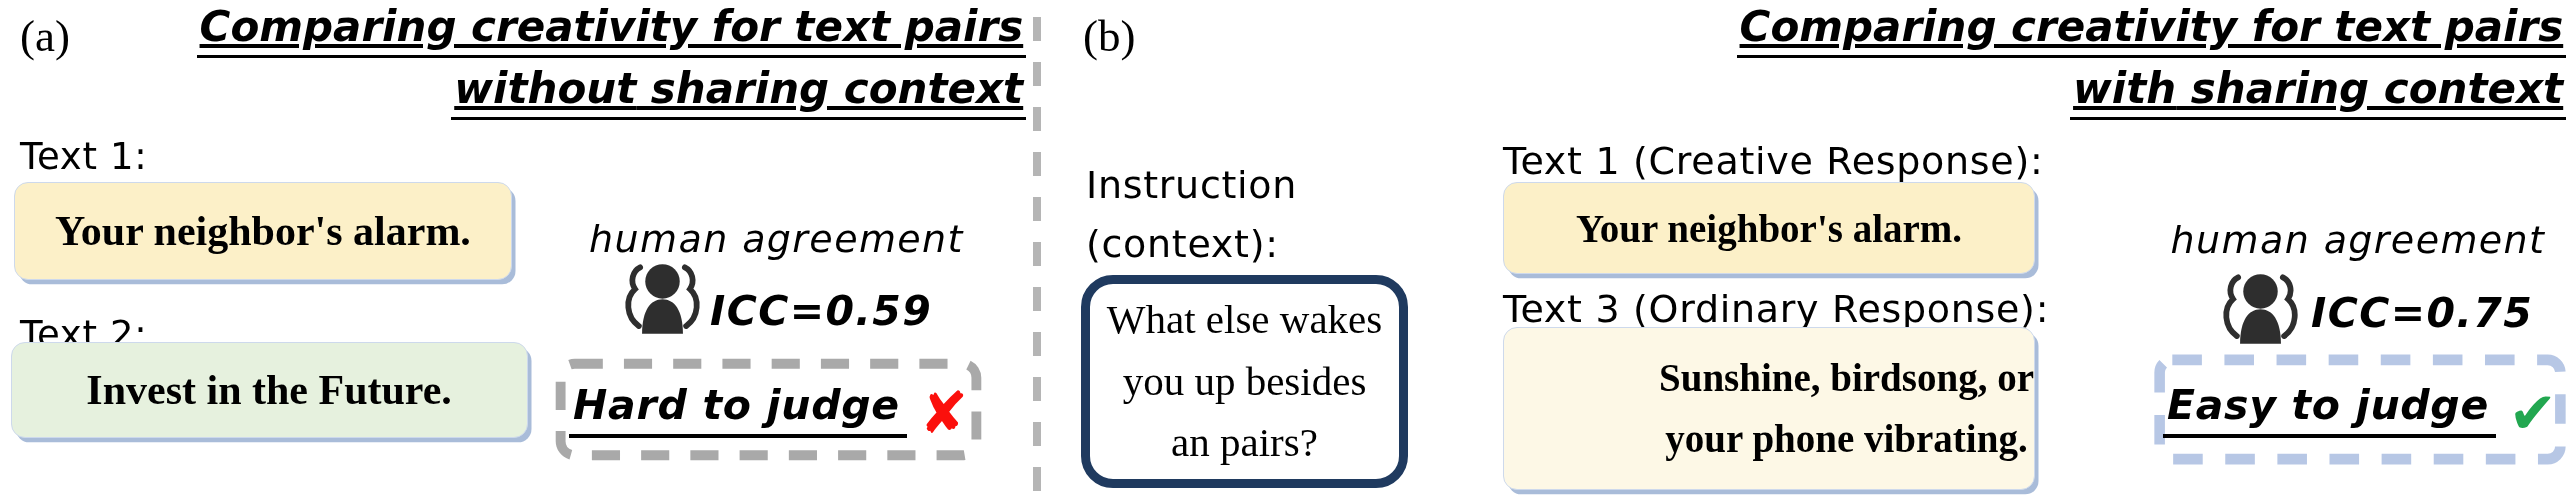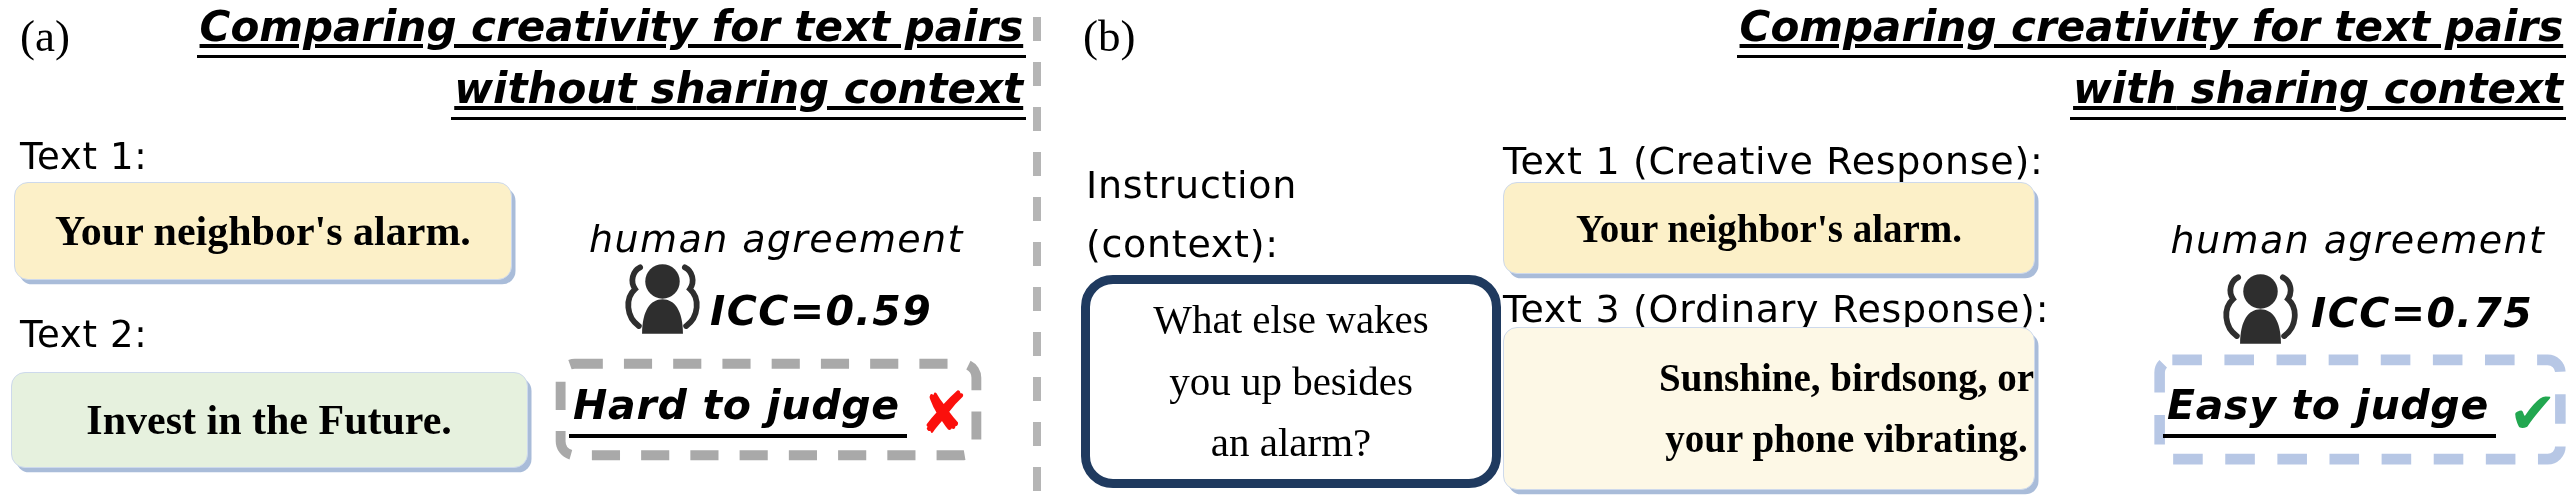--- a/index.html
+++ b/index.html
@@ -38,25 +38,25 @@
   .verdict-inner{display:flex;align-items:flex-end;gap:12.7px;}
   .verdict-label{
     font-style:italic;font-size:41px;font-weight:600;letter-spacing:0.7px;
     border-bottom:4.2px solid #000;padding:0 7px 5.6px 4.2px;
   }
   .mark{font-size:58px;line-height:.85;font-weight:700;}
   .mark.red{color:var(--c-cross_red);}
   .mark.green{color:var(--c-check_green);}
   
   #a-text1-box{left:14px;top:182px;width:498px;height:98px;background:var(--c-box_yellow);font-size:42px;}
-  #a-text2-box{left:10.6px;top:372px;width:517px;height:96px;background:var(--c-box_green);font-size:42px;}
+  #a-text2-box{left:10.6px;top:342px;width:517px;height:96px;background:var(--c-box_green);font-size:42px;}
   #b-text1-box{left:1503px;top:182px;width:532px;height:92px;background:var(--c-box_yellow);font-size:39px;}
   #b-text3-box{left:1503px;top:327px;width:532px;height:163px;background:var(--c-box_cream);font-size:39px;line-height:1.55;justify-content:flex-end;}
   #instruction-box{
-    left:1081px;top:275px;width:420px;height:213px;background:#ffffff;
+    left:1081px;top:275px;width:327px;height:213px;background:#ffffff;
     border:9.2px solid var(--c-navy);border-radius:32px;
     display:flex;flex-direction:column;align-items:center;justify-content:center;
     font-size:41px;line-height:1.5;text-align:center;
   }
   .dash-frame{pointer-events:none;}
   .divider{
     left:1033px;top:17px;width:8.4px;height:479px;
     background:repeating-linear-gradient(to bottom,var(--c-divider_gray) 0 24px,transparent 24px 45px);
   }
   .people-icon svg{display:block;}
@@ -121,21 +121,21 @@
     </div>
 
     <div class="abs field-label" style="left:1086px;top:156px;font-size:38px;line-height:1.55;">
       <div>Instruction</div>
       <div>(context):</div>
     </div>
 
     <div class="abs serifface" id="instruction-box">
       <div>What else wakes</div>
       <div>you up besides</div>
-      <div>an alarm?</div>
+      <div>an pairs?</div>
     </div>
 
     <div class="abs field-label" style="left:1503px;top:134px;font-size:38px;">Text 1 (Creative Response):</div>
 
     <div class="abs value-box" id="b-text1-box">
       <span>Your neighbor's alarm.</span>
     </div>
 
     <div class="abs field-label" style="left:1503px;top:282px;font-size:38px;">Text 3 (Ordinary Response):</div>
 

